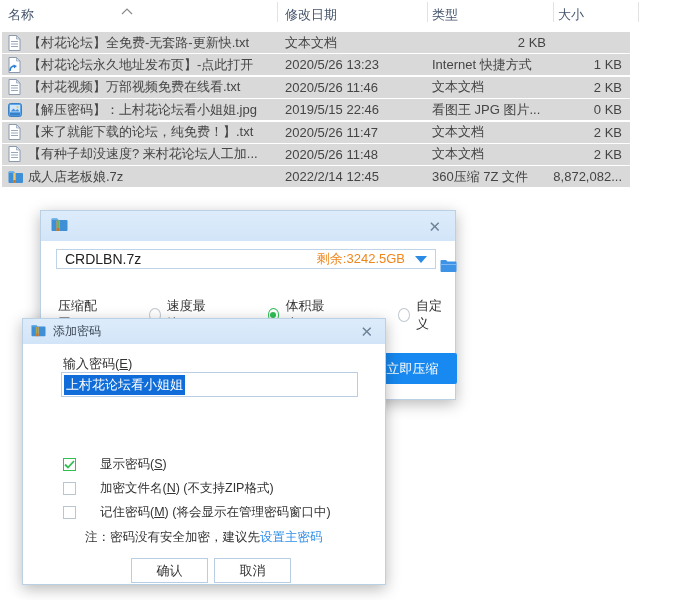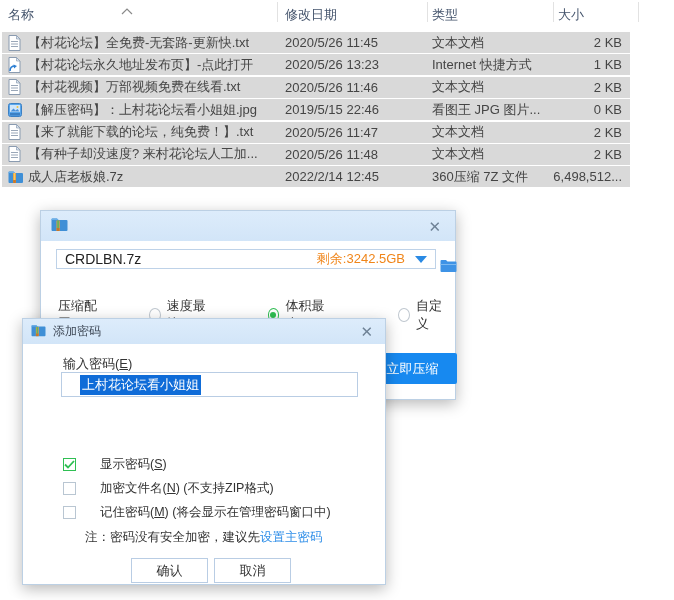--- a/index.html
+++ b/index.html
@@ -75,21 +75,21 @@
   }
 
   
   .dlg-password { left:22px; top:318px; width:364px; height:267px; z-index:20; }
   .dlg-password .titlebar { height:25px; padding:12px 8px; }
   .dlg-password .title-text { font-size:12px; }
   .pwd-label { position:absolute; left:40px; top:36px; font-size:13px; color:#333; }
   .u { text-decoration:underline; }
   .pwd-input {
     position:absolute; left:38px; top:53px; width:297px; height:25px;
-    border:1px solid #b9cde4; display:flex; align-items:center; padding:0 18px;
+    border:1px solid #b9cde4; display:flex; align-items:center; padding:0 2px;
     font-size:13px;
   }
   .pwd-selected { background:#0f6cd8; color:#fff; padding:1px 2px; white-space:nowrap; }
   .chk-row { position:absolute; left:40px; display:flex; align-items:center; gap:24px; font-size:12.5px; color:#333; }
   .chk-box {
     width:13px; height:13px; border:1px solid #b9c6d2; background:#fff;
     display:flex; align-items:center; justify-content:center; flex:none;
   }
   .chk-box.checked { border-color:#2fbf53; }
   .pwd-note { position:absolute; left:62px; top:210px; font-size:12.5px; color:#333; }
@@ -124,21 +124,20 @@
     <div class="rows">
       <div class="file-row">
         <span class="ficon">
             <svg width="13" height="16" viewBox="0 0 13 16">
               <path d="M1 .5h7.5L12 4v11.5H1z" fill="#fff" stroke="#8a9bb0"></path>
               <path d="M8.5 .5L12 4H8.5z" fill="#dce6f2" stroke="#8a9bb0" stroke-width=".7"></path>
               <path d="M3 6.5h7M3 9h7M3 11.5h7" stroke="#9aa7b8"></path>
             </svg>
           </span>
         <span class="fname">【村花论坛】全免费-无套路-更新快.txt</span>
-        <span class="fdate">2020/5/26 11:45</span>
         <span class="ftype">文本文档</span>
         <span class="fsize">2 KB</span>
       </div>
       <div class="file-row">
         <span class="ficon">
             <svg width="13" height="16" viewBox="0 0 13 16">
               <path d="M1 .5h7.5L12 4v11.5H1z" fill="#fff" stroke="#8a9bb0"></path>
               <path d="M8.5 .5L12 4H8.5z" fill="#dce6f2" stroke="#8a9bb0" stroke-width=".7"></path>
               <path d="M2 14c0-3 2-5 5-5" fill="none" stroke="#2d7fd3" stroke-width="1.6"></path>
               <path d="M5.5 7.5L9 9 6 11.5z" fill="#2d7fd3"></path>
@@ -209,21 +208,21 @@
               <path d="M.5 3.5a1 1 0 011-1h4l1.5 1.5h7a1 1 0 011 1v8a1 1 0 01-1 1h-12.5a1 1 0 01-1-1z" fill="#3f8fd6"></path>
               <path d="M.5 3.5a1 1 0 011-1h4l1.5 1.5H.5z" fill="#6cb0e8"></path>
               <rect x="5" y="4" width="3" height="10" fill="#e8a33d"></rect>
               <rect x="5.8" y="4" width="1.4" height="8" fill="#f6c86a"></rect>
               <rect x="5.2" y="11" width="2.6" height="3" fill="#c9762a"></rect>
             </svg>
           </span>
         <span class="fname">成人店老板娘.7z</span>
         <span class="fdate">2022/2/14 12:45</span>
         <span class="ftype">360压缩 7Z 文件</span>
-        <span class="fsize">6,498,512...</span>
+        <span class="fsize">8,872,082...</span>
       </div>
     </div>
   </div>
 
   <div class="dialog dlg-compress">
     <div class="titlebar">
       <span><svg width="17" height="16" viewBox="0 0 17 16">
             <path d="M.5 3.5a1 1 0 011-1h4.5l1.5 1.5h8a1 1 0 011 1v9a1 1 0 01-1 1h-14a1 1 0 01-1-1z" fill="#3f8fd6"></path>
             <path d="M.5 3.5a1 1 0 011-1h4.5l1.5 1.5H.5z" fill="#6cb0e8"></path>
             <rect x="5.5" y="4.5" width="3.2" height="10.5" fill="#e8a33d"></rect>

